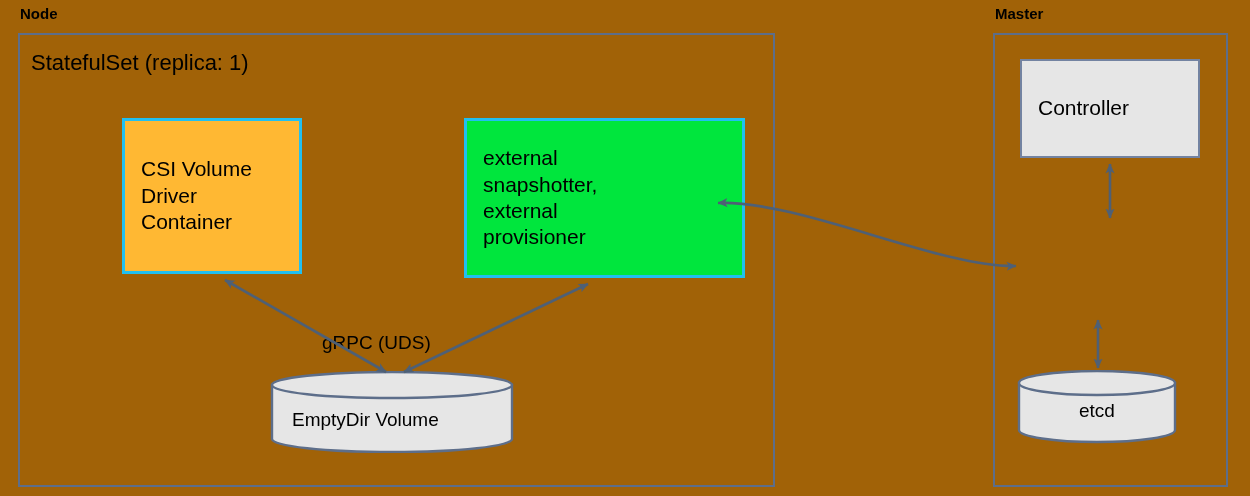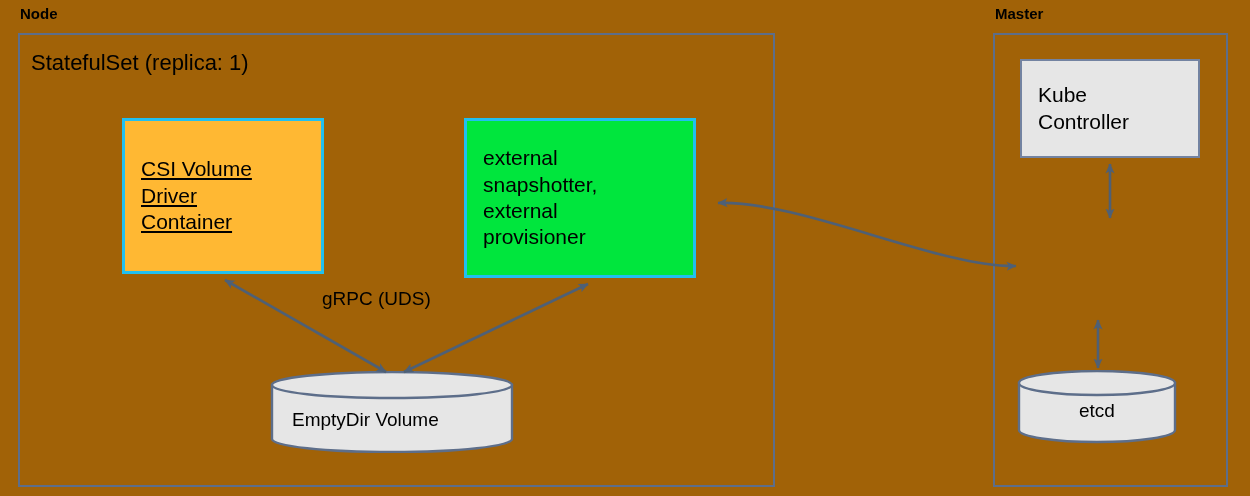--- a/index.html
+++ b/index.html
@@ -72,20 +72,21 @@
     font-size: 19px;
     color: #000000;
     white-space: nowrap;
     text-align: right;
   }
   .edge-label {
     position: absolute;
     font-size: 19px;
     color: #000000;
     white-space: nowrap;
+    margin-top: 44px;
   }
   svg.overlay {
     position: absolute;
     left: 0;
     top: 0;
     width: 1250px;
     height: 496px;
     pointer-events: none;
   }
 </style>
@@ -93,27 +94,27 @@
 <body>
 
 <div id="canvas">
 
   <div class="group-label" style="left:20px; top:6px;">Node</div>
 
   <div class="group-box" style="left:18px; top:33px; width:757px; height:454px;"></div>
 
   <div class="inner-title" style="left:31px; top:52px;">StatefulSet (replica: 1)</div>
 
-  <div class="node-box box-csi" style="left:122px; top:118px; width:202px; height:156px;text-decoration:underline;">
+  <div class="node-box box-csi" style="left:122px; top:118px; width:180px; height:156px;">
     <div class="line">CSI Volume</div>
     <div class="line">Driver</div>
     <div class="line">Container</div>
   </div>
 
-  <div class="node-box box-ext" style="left:464px; top:118px; width:232px; height:160px;">
+  <div class="node-box box-ext" style="left:464px; top:118px; width:281px; height:160px;">
     <div class="line">external</div>
     <div class="line">snapshotter,</div>
     <div class="line">external</div>
     <div class="line">provisioner</div>
   </div>
 
   <div class="edge-label" style="left:322px; top:288px;">gRPC (UDS)</div>
 
   <div class="cyl" style="left:270px; top:371px; width:244px; height:82px;">
     <svg width="244" height="82" viewBox="0 0 244 82">
@@ -121,21 +122,20 @@
       <ellipse cx="122" cy="14" rx="120" ry="13" fill="#e6e6e6" stroke="#5d6e8a" stroke-width="2.4"></ellipse>
     </svg>
   </div>
   <div class="cyl-text" style="left:292px; top:409px;">EmptyDir Volume</div>
 
   <div class="group-label" style="left:995px; top:6px;">Master</div>
 
   <div class="group-box" style="left:993px; top:33px; width:235px; height:454px;"></div>
 
   <div class="node-box box-gray" style="left:1020px; top:59px; width:180px; height:99px;">
-    <div class="line">Kube</div>
     <div class="line">Controller</div>
   </div>
 
 
   <div class="cyl" style="left:1017px; top:370px; width:160px; height:74px;">
     <svg width="160" height="74" viewBox="0 0 160 74">
       <path d="M2,13 L2,60 A78,12 0 0 0 158,60 L158,13 Z" fill="#e6e6e6" stroke="#5d6e8a" stroke-width="2.4"></path>
       <ellipse cx="80" cy="13" rx="78" ry="12" fill="#e6e6e6" stroke="#5d6e8a" stroke-width="2.4"></ellipse>
     </svg>
   </div>

